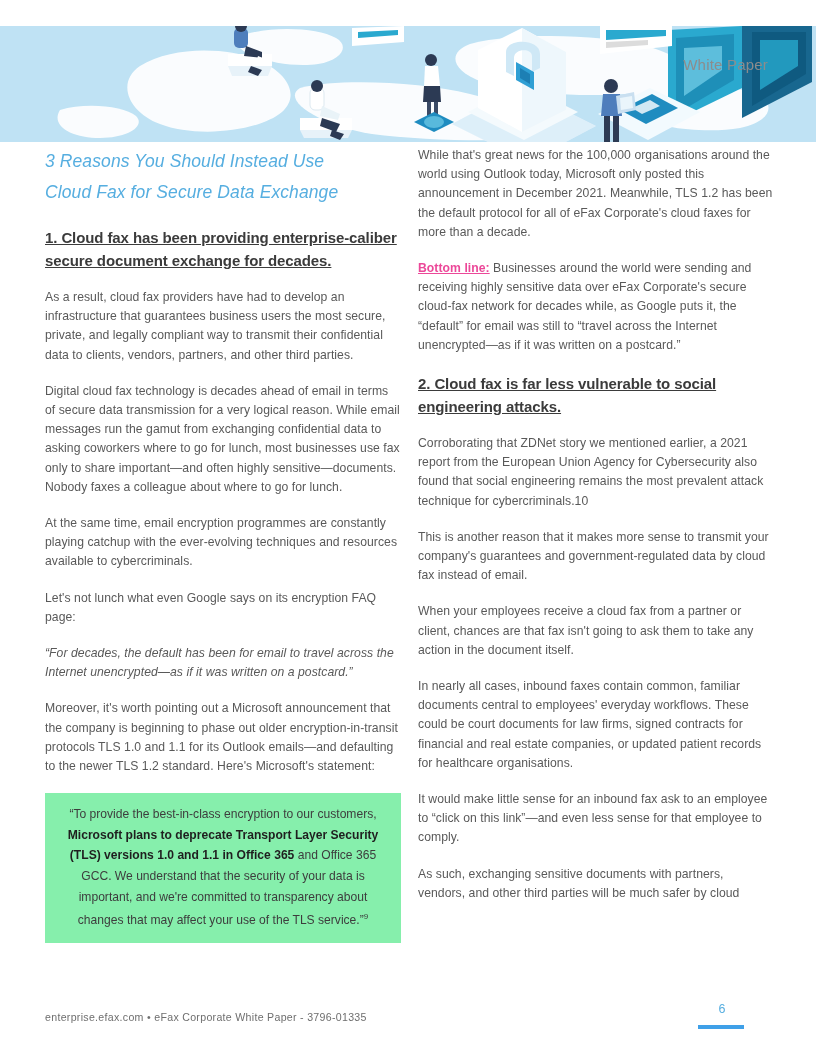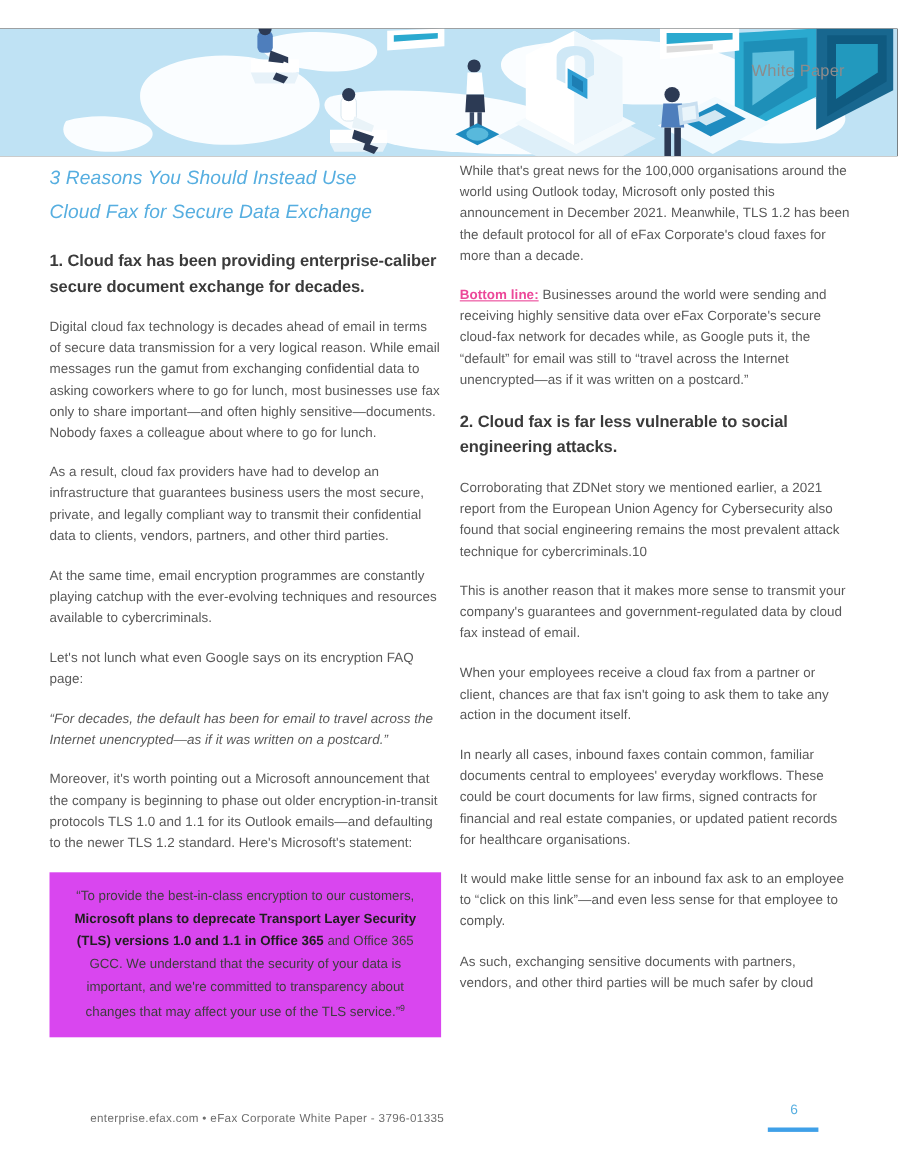--- a/index.html
+++ b/index.html
@@ -62,53 +62,53 @@
     color: #56aee0;
     letter-spacing: .1px;
   }
   h2.sec-head {
     margin: 0 0 16px 0;
     font-size: 15px;
     line-height: 23px;
     font-weight: bold;
     color: #3b3b3b;
     letter-spacing: -.1px;
+    text-decoration: underline;
   }
   p.body {
     margin: 0 0 17px 0;
     font-size: 12.2px;
     line-height: 19.2px;
     color: #595959;
     letter-spacing: .05px;
   }
   p.body.italic { font-style: italic; }
   p.body b { color: #ec4899; font-weight: bold; text-decoration: underline; }
 
   
   .quote-box {
-    background: #d946ef;
+    background: #86efac;
     padding: 11px 14px 12px 14px;
     text-align: center;
     font-size: 12.1px;
     line-height: 20.6px;
     color: #3d3d3d;
     box-sizing: border-box;
   }
   .quote-box .q-strong { font-weight: bold; color: #1f1f1f; }
   .quote-box sup { font-size: 8px; }
 
   
   .footer {
     position: absolute;
     left: 45px;
     bottom: 33px;
     font-size: 10.6px;
     color: #6e6e6e;
     letter-spacing: .3px;
-    margin-left: 37px;
   }
   .page-num {
     position: absolute;
     right: 48px;
     bottom: 40px;
     font-size: 12.5px;
     color: #56aee0;
     text-align: center;
     width: 20px;
   }
@@ -217,22 +217,22 @@
 <div class="page">
 
   <div class="col col-left">
     <h1 class="doc-title">
       <span>3 Reasons You Should Instead Use</span><br>
       <span>Cloud Fax for Secure Data Exchange</span>
     </h1>
 
     <h2 class="sec-head">1. Cloud fax has been providing enterprise-caliber secure document exchange for decades.</h2>
 
+    <p class="body">As a result, cloud fax providers have had to develop an infrastructure that guarantees business users the most secure, private, and legally compliant way to transmit their confidential data to clients, vendors, partners, and other third parties.</p>
     <p class="body">Digital cloud fax technology is decades ahead of email in terms of secure data transmission for a very logical reason. While email messages run the gamut from exchanging confidential data to asking coworkers where to go for lunch, most businesses use fax only to share important—and often highly sensitive—documents. Nobody faxes a colleague about where to go for lunch.</p>
-    <p class="body">As a result, cloud fax providers have had to develop an infrastructure that guarantees business users the most secure, private, and legally compliant way to transmit their confidential data to clients, vendors, partners, and other third parties.</p>
     <p class="body">At the same time, email encryption programmes are constantly playing catchup with the ever-evolving techniques and resources available to cybercriminals.</p>
     <p class="body">Let's not lunch what even Google says on its encryption FAQ page:</p>
 
     <p class="body italic">“For decades, the default has been for email to travel across the Internet unencrypted—as if it was written on a postcard.”</p>
 
     <p class="body">Moreover, it's worth pointing out a Microsoft announcement that the company is beginning to phase out older encryption-in-transit protocols TLS 1.0 and 1.1 for its Outlook emails—and defaulting to the newer TLS 1.2 standard. Here's Microsoft's statement:</p>
 
     <div class="quote-box">
       <span>“To provide the best-in-class encryption to our customers, </span><span class="q-strong">Microsoft plans to deprecate Transport Layer Security (TLS) versions 1.0 and 1.1 in Office 365</span><span> and Office 365 GCC. We understand that the security of your data is important, and we're committed to transparency about changes that may affect your use of the TLS service.”</span><sup>9</sup>
     </div>

